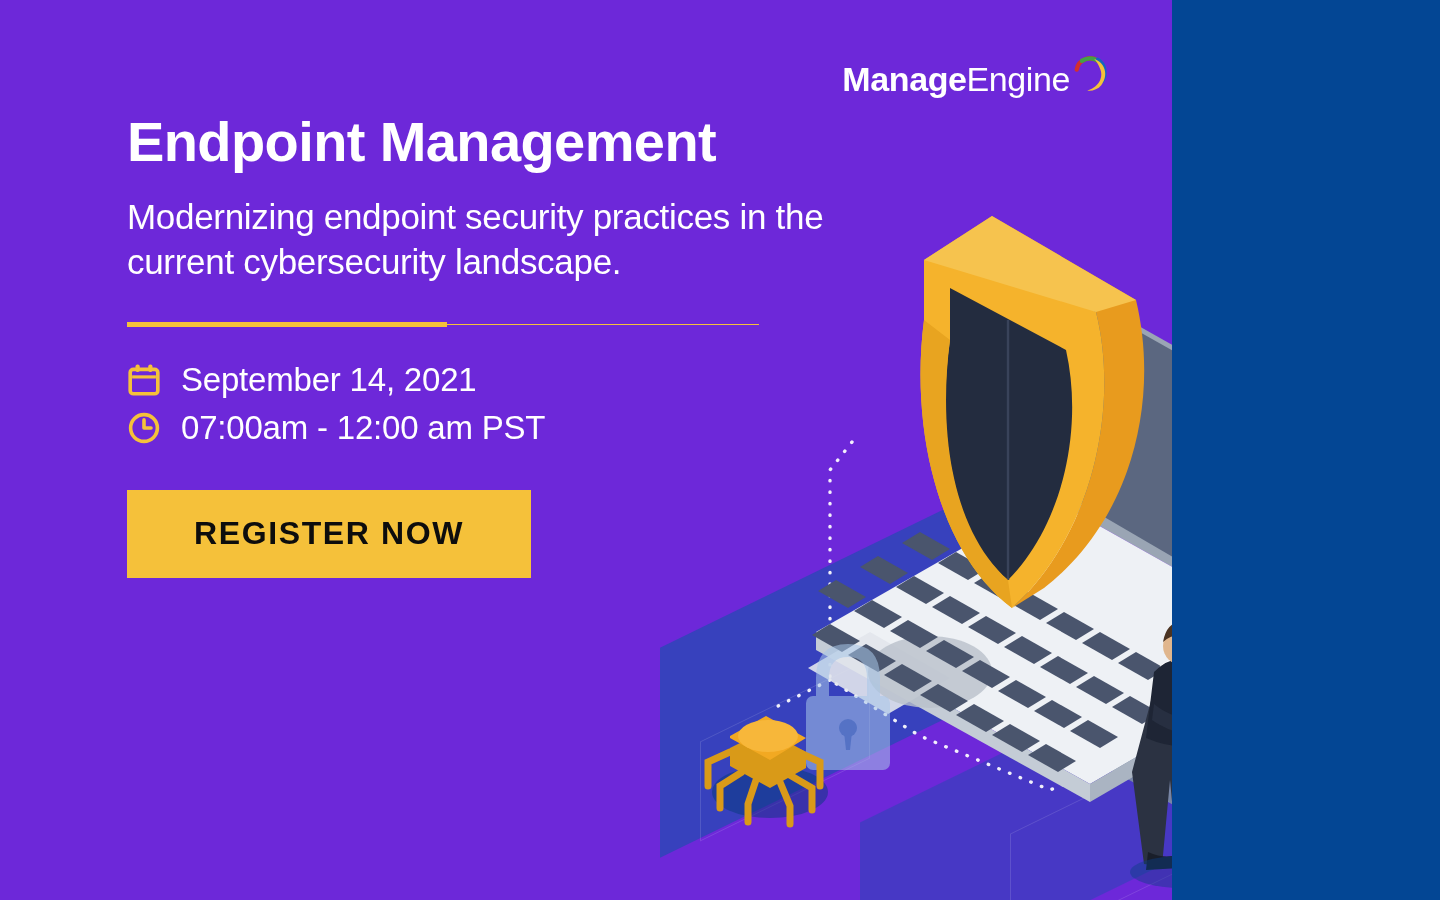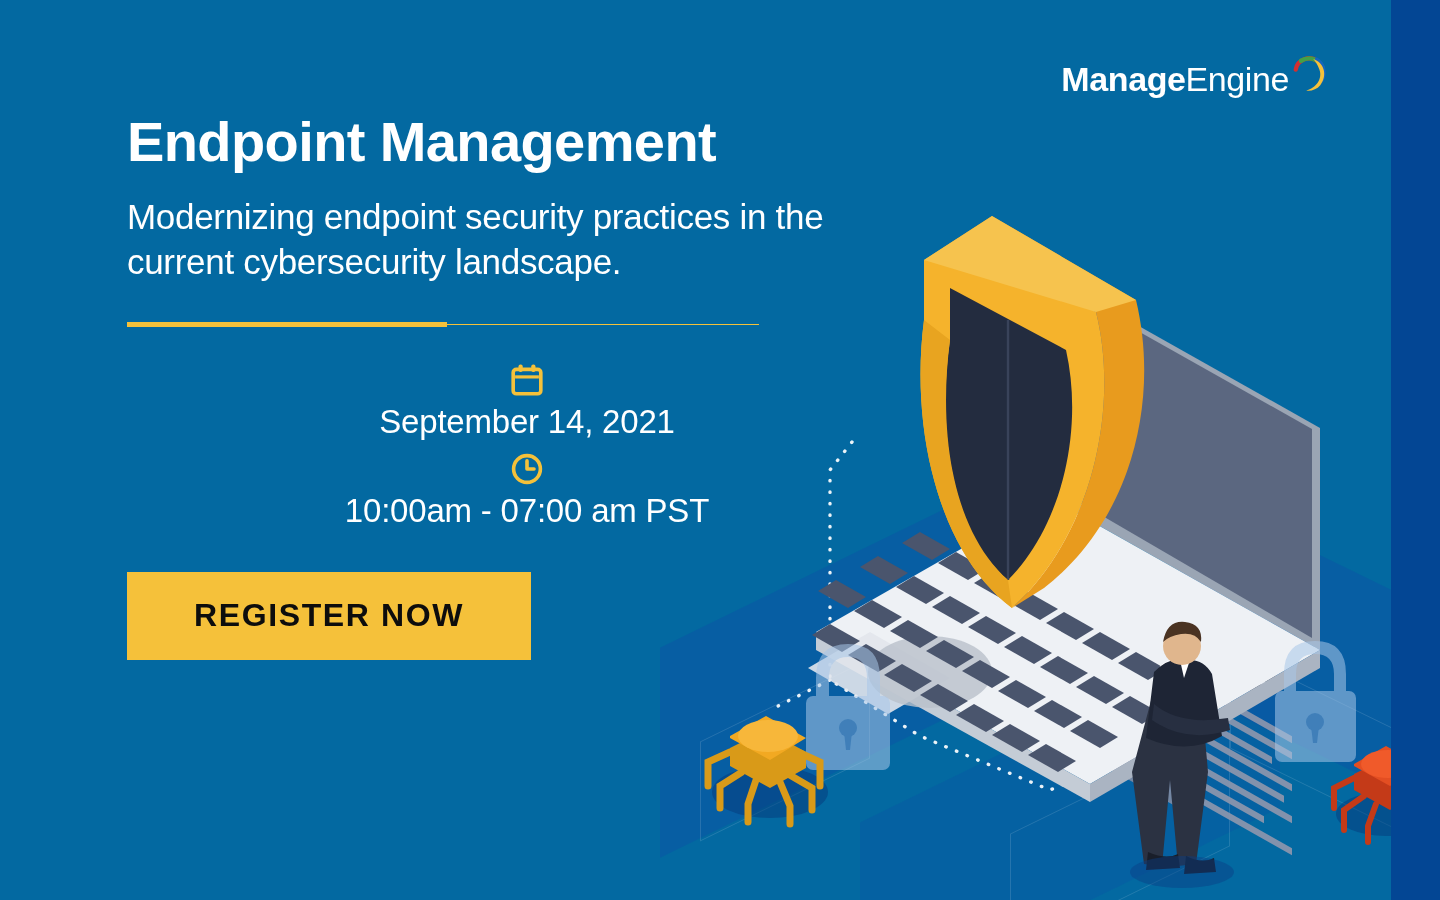--- a/index.html
+++ b/index.html
@@ -5,22 +5,22 @@
 <style>
   * { margin:0; padding:0; box-sizing:border-box; }
   html, body {
     width:1440px; height:900px;
     overflow:hidden;
     background:#034694;
     font-family:"Liberation Sans", sans-serif;
   }
   .banner {
     position:relative;
-    width:1391px; height:900px;
-    background:#0369a1;
+    width:1172px; height:900px;
+    background:#6d28d9;
     overflow:hidden;
   }
 
   
   .bg-plate {
     position:absolute;
     background:#0b55a6;
     opacity:.55;
   }
   .bg-plate.p1 { left:660px; top:560px; width:360px; height:210px;
@@ -78,21 +78,21 @@
     width:320px; height:5px; background:#F5C13A;
   }
   .divider .thin {
     position:absolute; left:320px; top:3px;
     width:312px; height:1.5px; background:#F5C13A;
   }
 
   .meta { margin-top:34px; }
   .meta-row {
     display:flex; align-items:center;
-    gap:8px; margin-bottom:14px;flex-direction:column;
+    gap:20px; margin-bottom:14px;
   }
   .meta-icon { width:34px; height:34px; flex:0 0 34px; }
   .meta-text {
     font-size:33px; color:#ffffff; font-weight:normal;
     letter-spacing:-.2px; line-height:1;
   }
 
   .cta {
     display:block;
     margin-top:45px;
@@ -154,21 +154,21 @@
           <rect x="20" y="1.5" width="4" height="7" rx="1.8" fill="#F5C13A"></rect>
           <rect x="4.8" y="11.6" width="22.4" height="3" fill="#F5C13A"></rect>
         </svg>
         <span class="meta-text">September 14, 2021</span>
       </div>
       <div class="meta-row">
         <svg class="meta-icon" viewBox="0 0 32 32">
           <circle cx="16" cy="16" r="12.6" fill="none" stroke="#F5C13A" stroke-width="3.4"></circle>
           <path d="M16 8.4 V16 H22.6" fill="none" stroke="#F5C13A" stroke-width="3.4" stroke-linecap="round" stroke-linejoin="round"></path>
         </svg>
-        <span class="meta-text">10:00am - 07:00 am PST</span>
+        <span class="meta-text">07:00am - 12:00 am PST</span>
       </div>
     </div>
 
     <button class="cta">REGISTER NOW</button>
   </div>
 
   <div class="art">
     <svg width="820" height="720" viewBox="0 0 820 720">
 
       <g fill="none" stroke="#ffffff" stroke-width="3.4" stroke-linecap="round" stroke-dasharray="0.5 11" opacity=".92">

